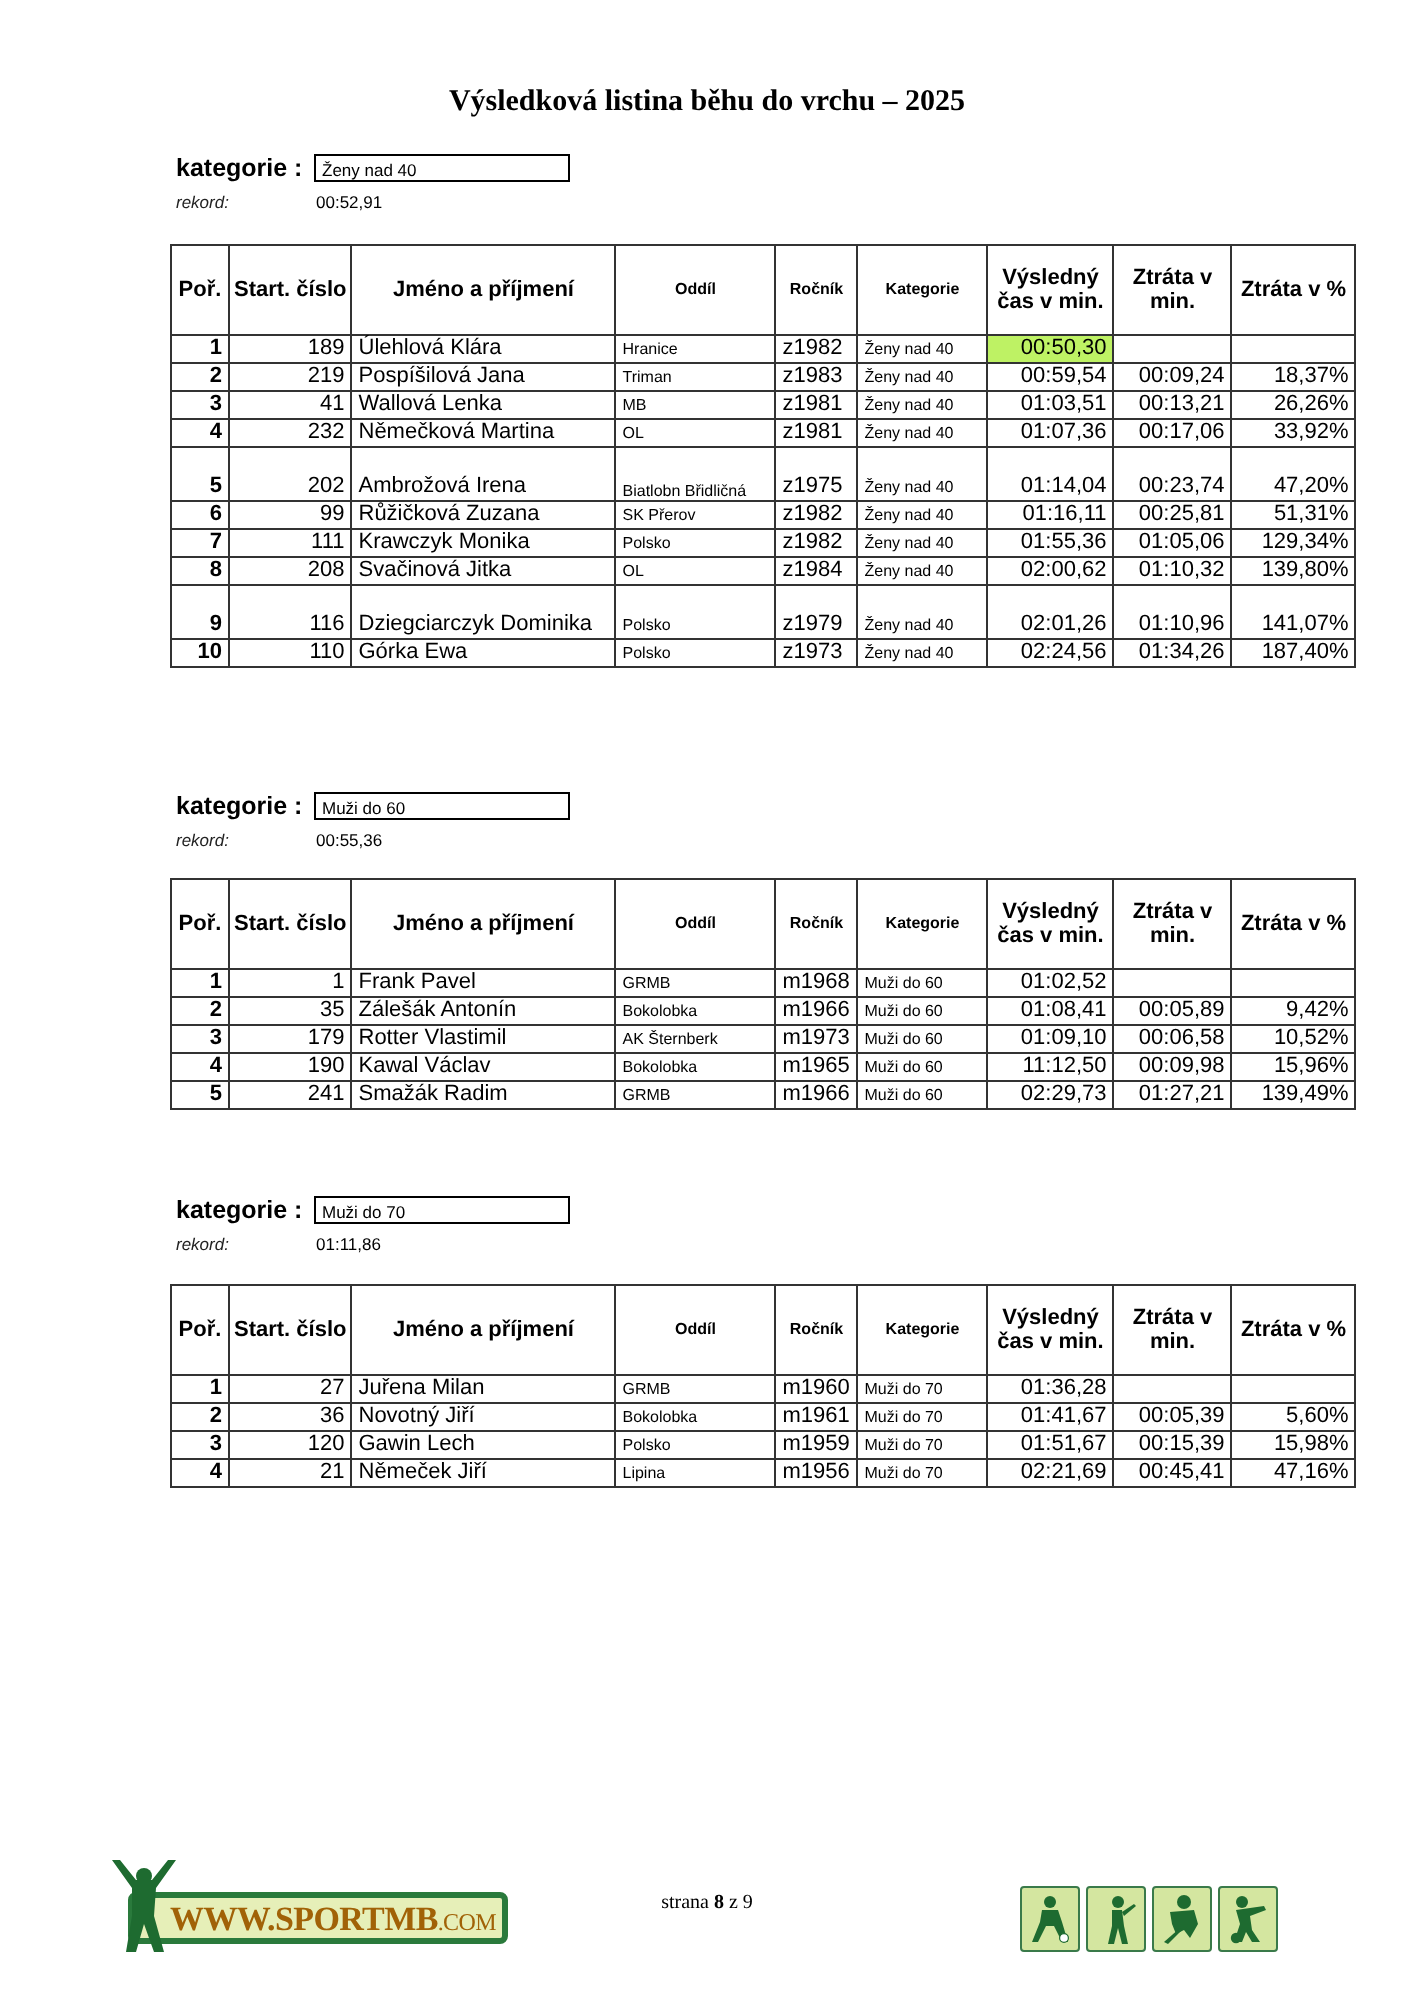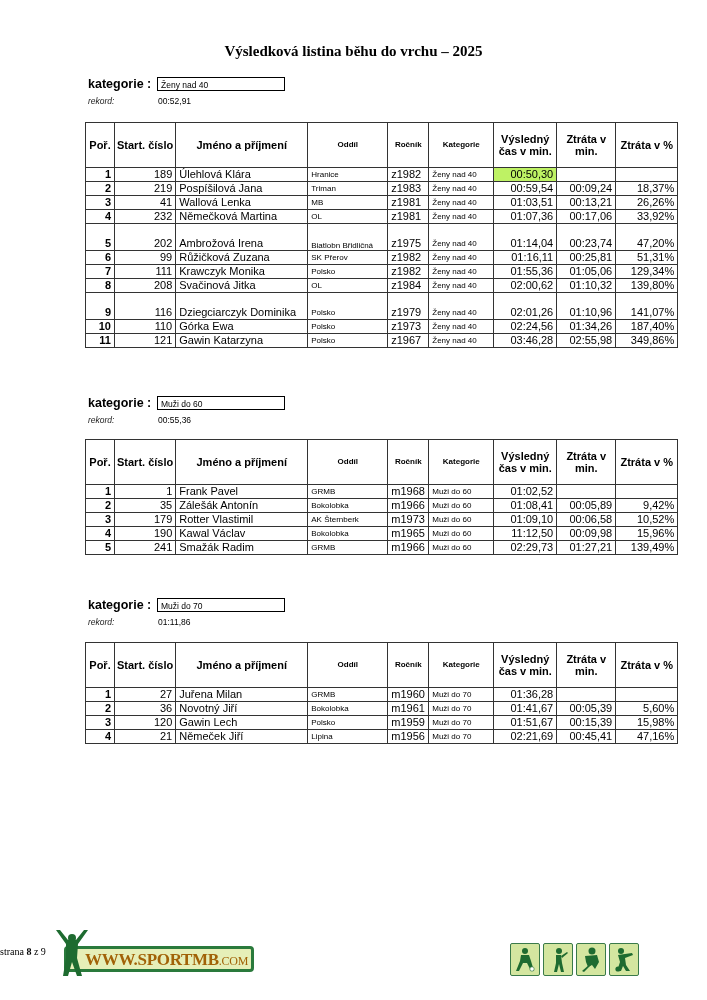--- a/index.html
+++ b/index.html
@@ -22,21 +22,21 @@
   .c-name{width:125px;text-align:left;}
   .c-club{width:73px;text-align:left;font-size:8px;vertical-align:bottom;}
   .c-year{width:34px;text-align:left;}
   .c-kat{width:58px;text-align:left;font-size:8px;vertical-align:bottom;}
   .c-time{width:56px;text-align:right;}
   .c-loss{width:52px;text-align:right;}
   .c-pct{width:55px;text-align:right;}
   td{vertical-align:bottom;}
   .hl{background:#bef264;}
   .tall td{height:26px;}
-  .footer-page{position:absolute;top:946px;left:0;width:707px;text-align:left;font-family:"Liberation Serif",serif;font-size:10px;}
+  .footer-page{position:absolute;top:946px;left:0;width:707px;text-align:center;font-family:"Liberation Serif",serif;font-size:10px;}
   .logo{position:absolute;left:48px;top:928px;width:210px;height:52px;}
   .logo-bar{position:absolute;left:16px;top:18px;width:190px;height:26px;background:#e6efb8;border:3px solid #2a7a3c;border-radius:4px;box-sizing:border-box;}
   .logo-text{position:absolute;left:18px;top:1px;font-family:"Liberation Serif",serif;color:#a16207;font-size:17px;font-weight:bold;letter-spacing:-0.3px;}
   .logo-text small{font-size:12px;font-weight:normal;}
   .icons{position:absolute;left:510px;top:943px;display:flex;gap:3px;}
   .icon-box{width:28px;height:31px;background:#d4e6a0;border:1px solid #3a7a4a;border-radius:2px;display:flex;align-items:center;justify-content:center;}
 </style>
 </head>
 <body>
 
@@ -171,31 +171,20 @@
       <td class="c-por">10</td>
       <td class="c-start">110</td>
       <td class="c-name">Górka Ewa</td>
       <td class="c-club">Polsko</td>
       <td class="c-year">z1973</td>
       <td class="c-kat">Ženy nad 40</td>
       <td class="c-time">02:24,56</td>
       <td class="c-loss">01:34,26</td>
       <td class="c-pct">187,40%</td>
     </tr>
-    <tr>
-      <td class="c-por">11</td>
-      <td class="c-start">121</td>
-      <td class="c-name">Gawin Katarzyna</td>
-      <td class="c-club">Polsko</td>
-      <td class="c-year">z1967</td>
-      <td class="c-kat">Ženy nad 40</td>
-      <td class="c-time">03:46,28</td>
-      <td class="c-loss">02:55,98</td>
-      <td class="c-pct">349,86%</td>
-    </tr>
   </tbody>
 </table>
 
 <div class="cat" style="top:394px;">
   <div class="cat-row">
     <span class="cat-label">kategorie :</span>
     <span class="cat-box">Muži do 60</span>
   </div>
   <div class="rek-row">
     <span class="rek-label">rekord:</span>

